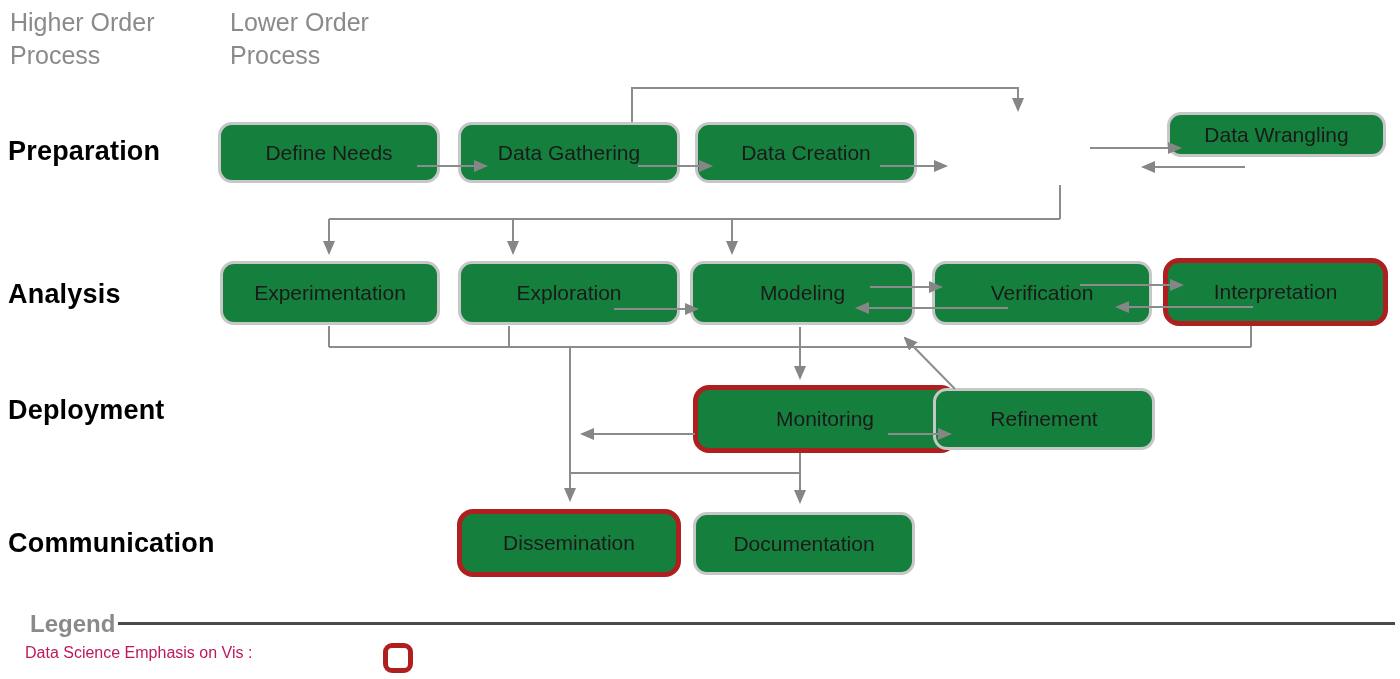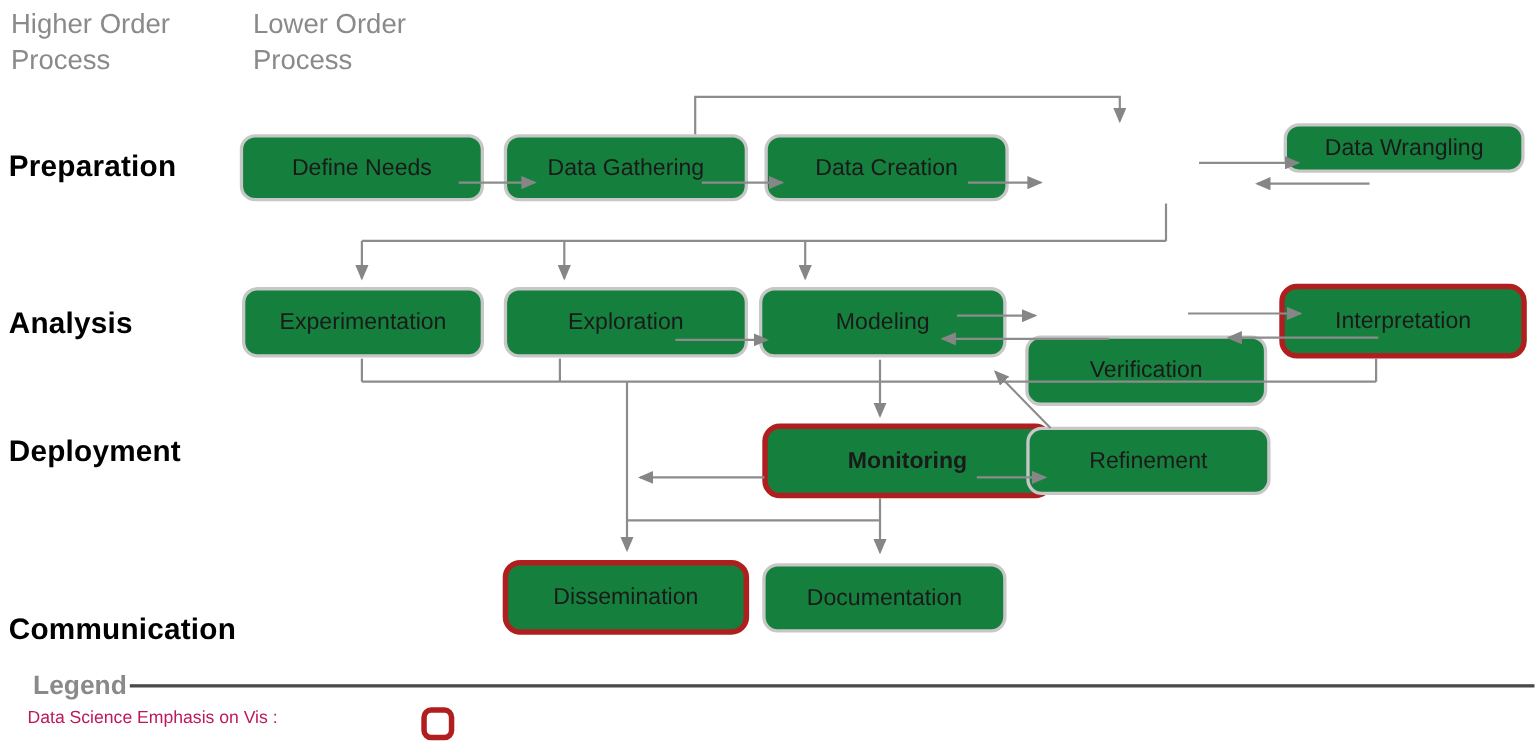--- a/index.html
+++ b/index.html
@@ -43,21 +43,21 @@
 <body>
 
 <div id="canvas">
 
   <div class="colhead" style="left:10px;top:6px;">Higher Order Process</div>
   <div class="colhead" style="left:230px;top:6px;">Lower Order Process</div>
 
   <div class="rowlabel" style="left:8px;top:136px;">Preparation</div>
   <div class="rowlabel" style="left:8px;top:279px;">Analysis</div>
   <div class="rowlabel" style="left:8px;top:395px;">Deployment</div>
-  <div class="rowlabel" style="left:8px;top:557px;">Communication</div>
+  <div class="rowlabel" style="left:8px;top:528px;">Communication</div>
 
   <div class="box" style="left:218px;top:122px;width:222px;height:61px;">
     <span>Define Needs</span>
     </div>
   <div class="box" style="left:458px;top:122px;width:222px;height:61px;">
     <span>Data Gathering</span>
     </div>
   <div class="box" style="left:695px;top:122px;width:222px;height:61px;">
     <span>Data Creation</span>
     </div>
@@ -67,28 +67,28 @@
 
   <div class="box" style="left:220px;top:261px;width:220px;height:64px;">
     <span>Experimentation</span>
     </div>
   <div class="box" style="left:458px;top:261px;width:222px;height:64px;">
     <span>Exploration</span>
     </div>
   <div class="box" style="left:690px;top:261px;width:225px;height:64px;">
     <span>Modeling</span>
     </div>
-  <div class="box" style="left:932px;top:261px;width:220px;height:64px;margin-top:44px;">
+  <div class="box" style="left:932px;top:261px;width:220px;height:64px;">
     <span>Verification</span>
     </div>
   <div class="box em" style="left:1163px;top:258px;width:225px;height:68px;">
     <span>Interpretation</span>
     </div>
 
-  <div class="box em" style="left:693px;top:385px;width:264px;height:68px;font-weight:bold;">
+  <div class="box em" style="left:693px;top:385px;width:264px;height:68px;">
     <span>Monitoring</span>
     </div>
   <div class="box em" style="left:457px;top:509px;width:224px;height:68px;">
     <span>Dissemination</span>
     </div>
 
   <div class="box" style="left:933px;top:388px;width:222px;height:62px;">
     <span>Refinement</span>
     </div>
   <div class="box" style="left:693px;top:512px;width:222px;height:63px;">

